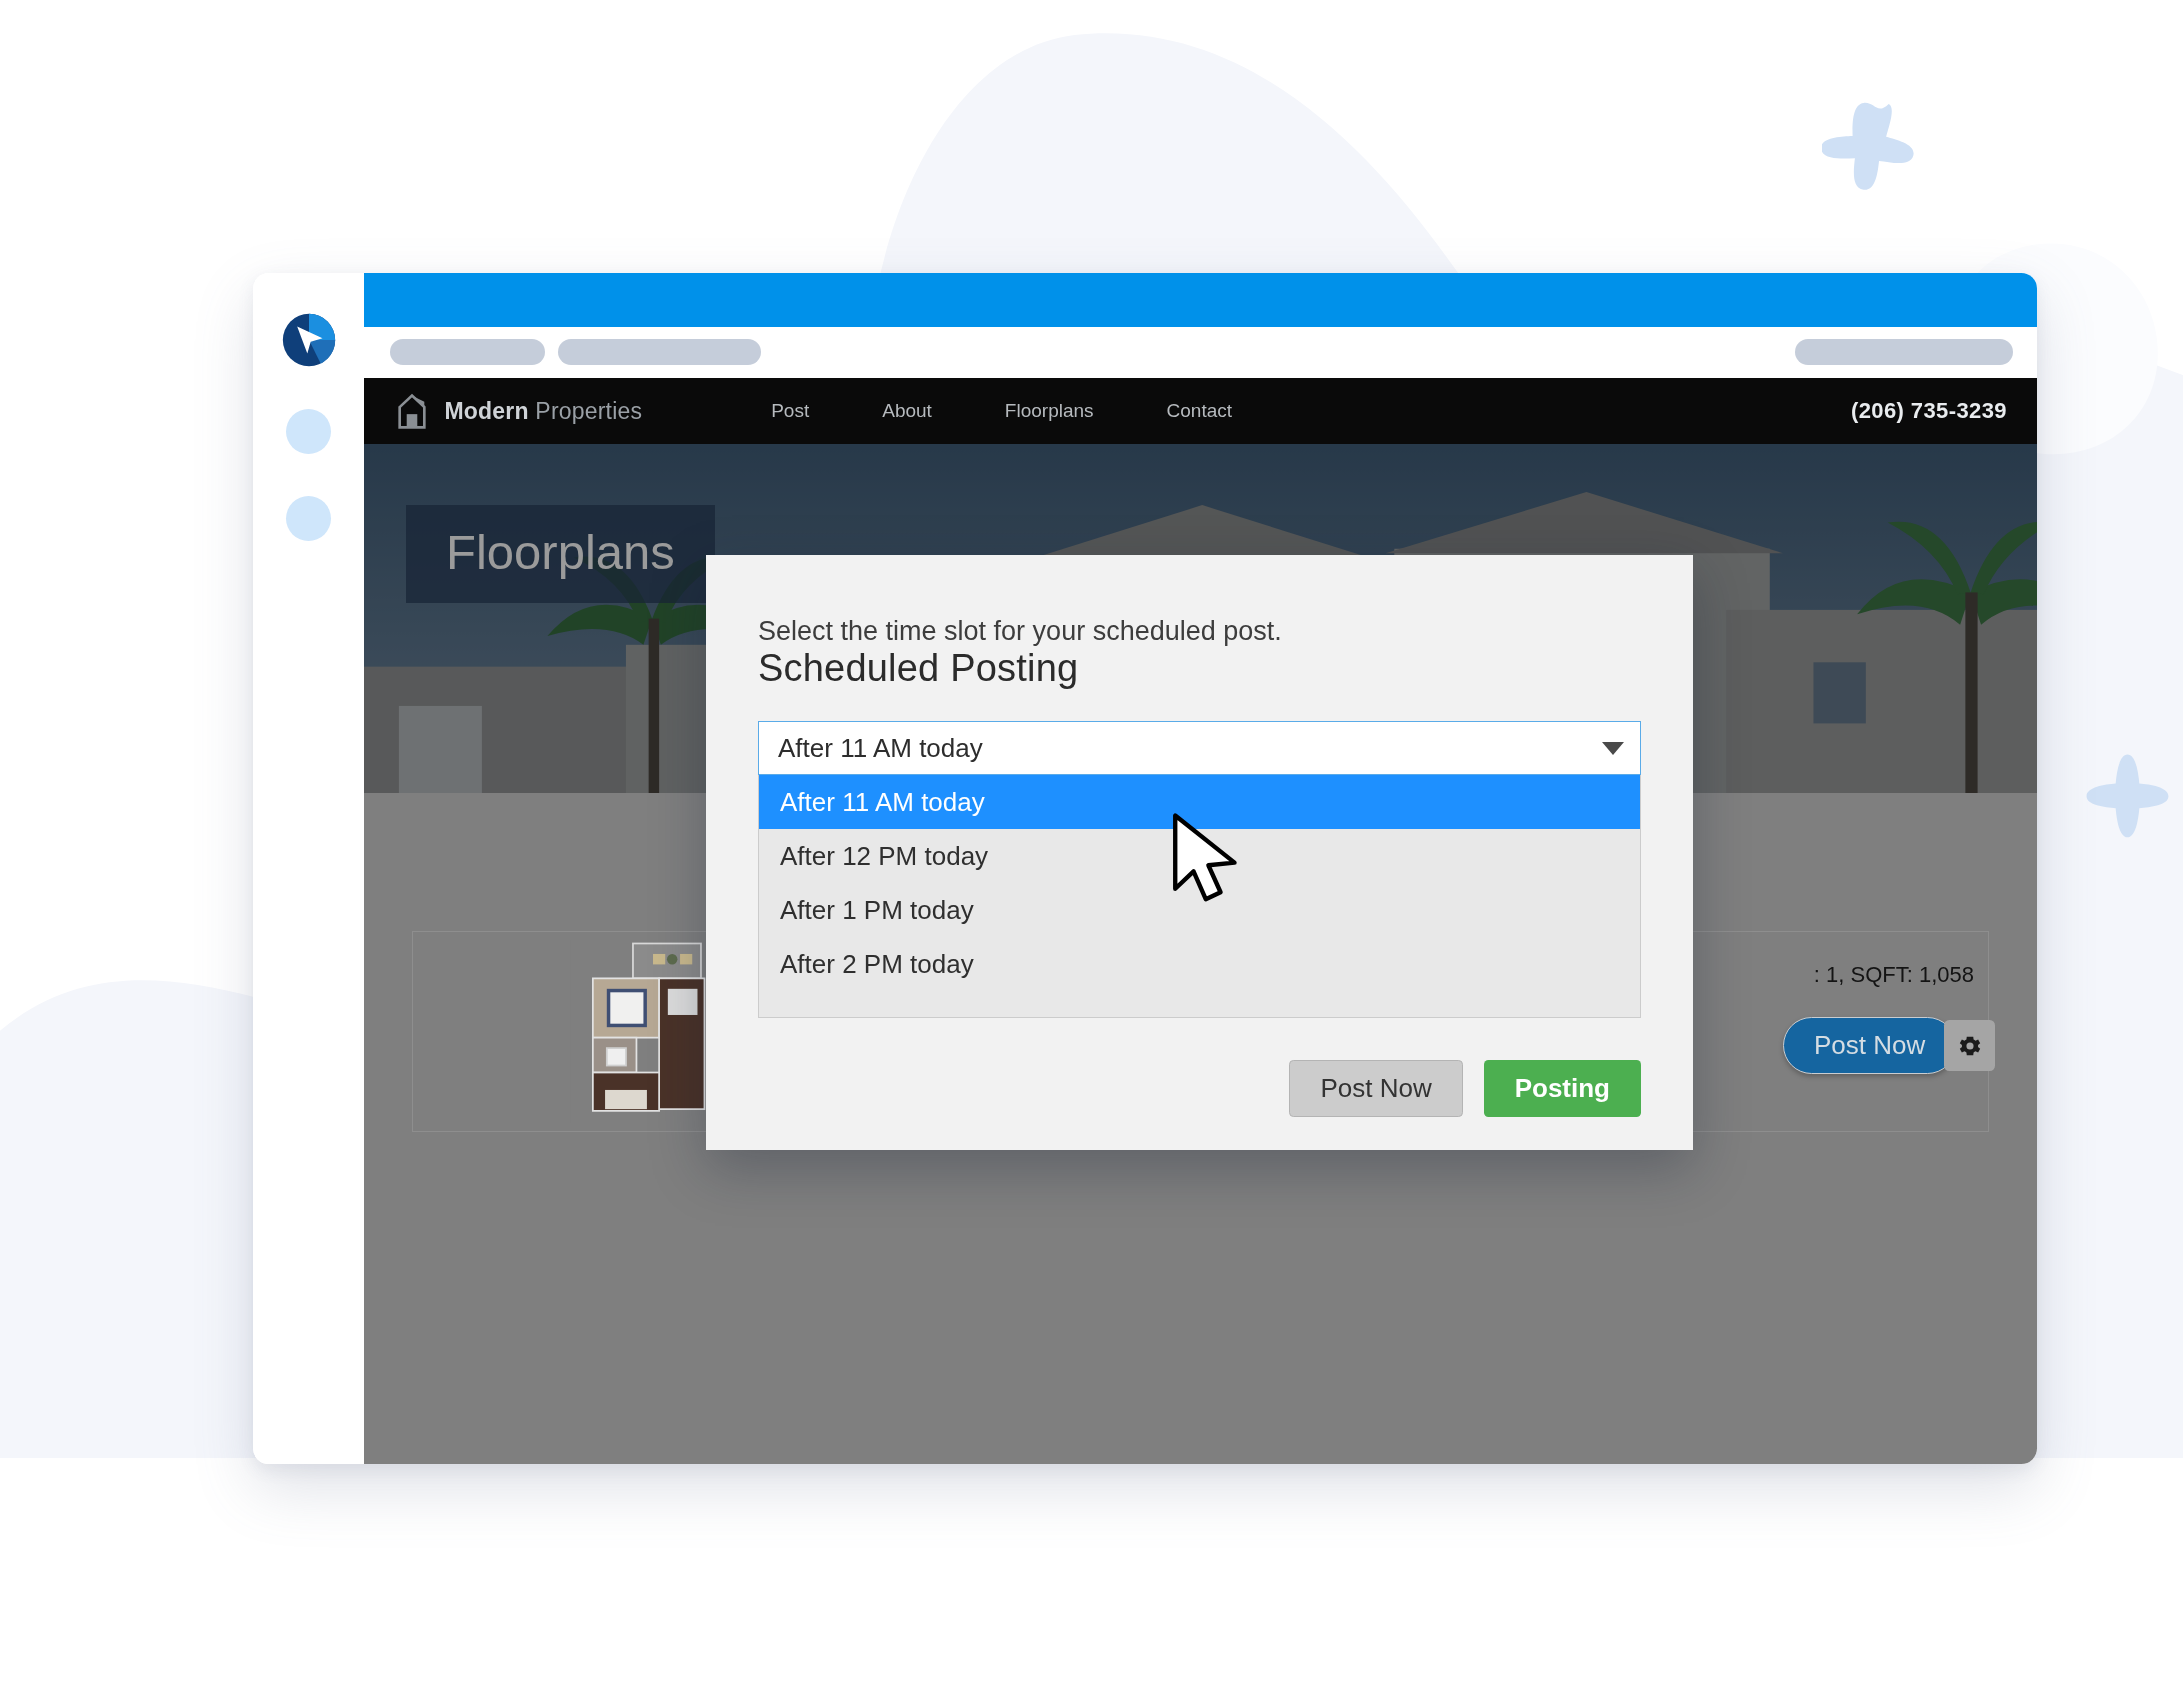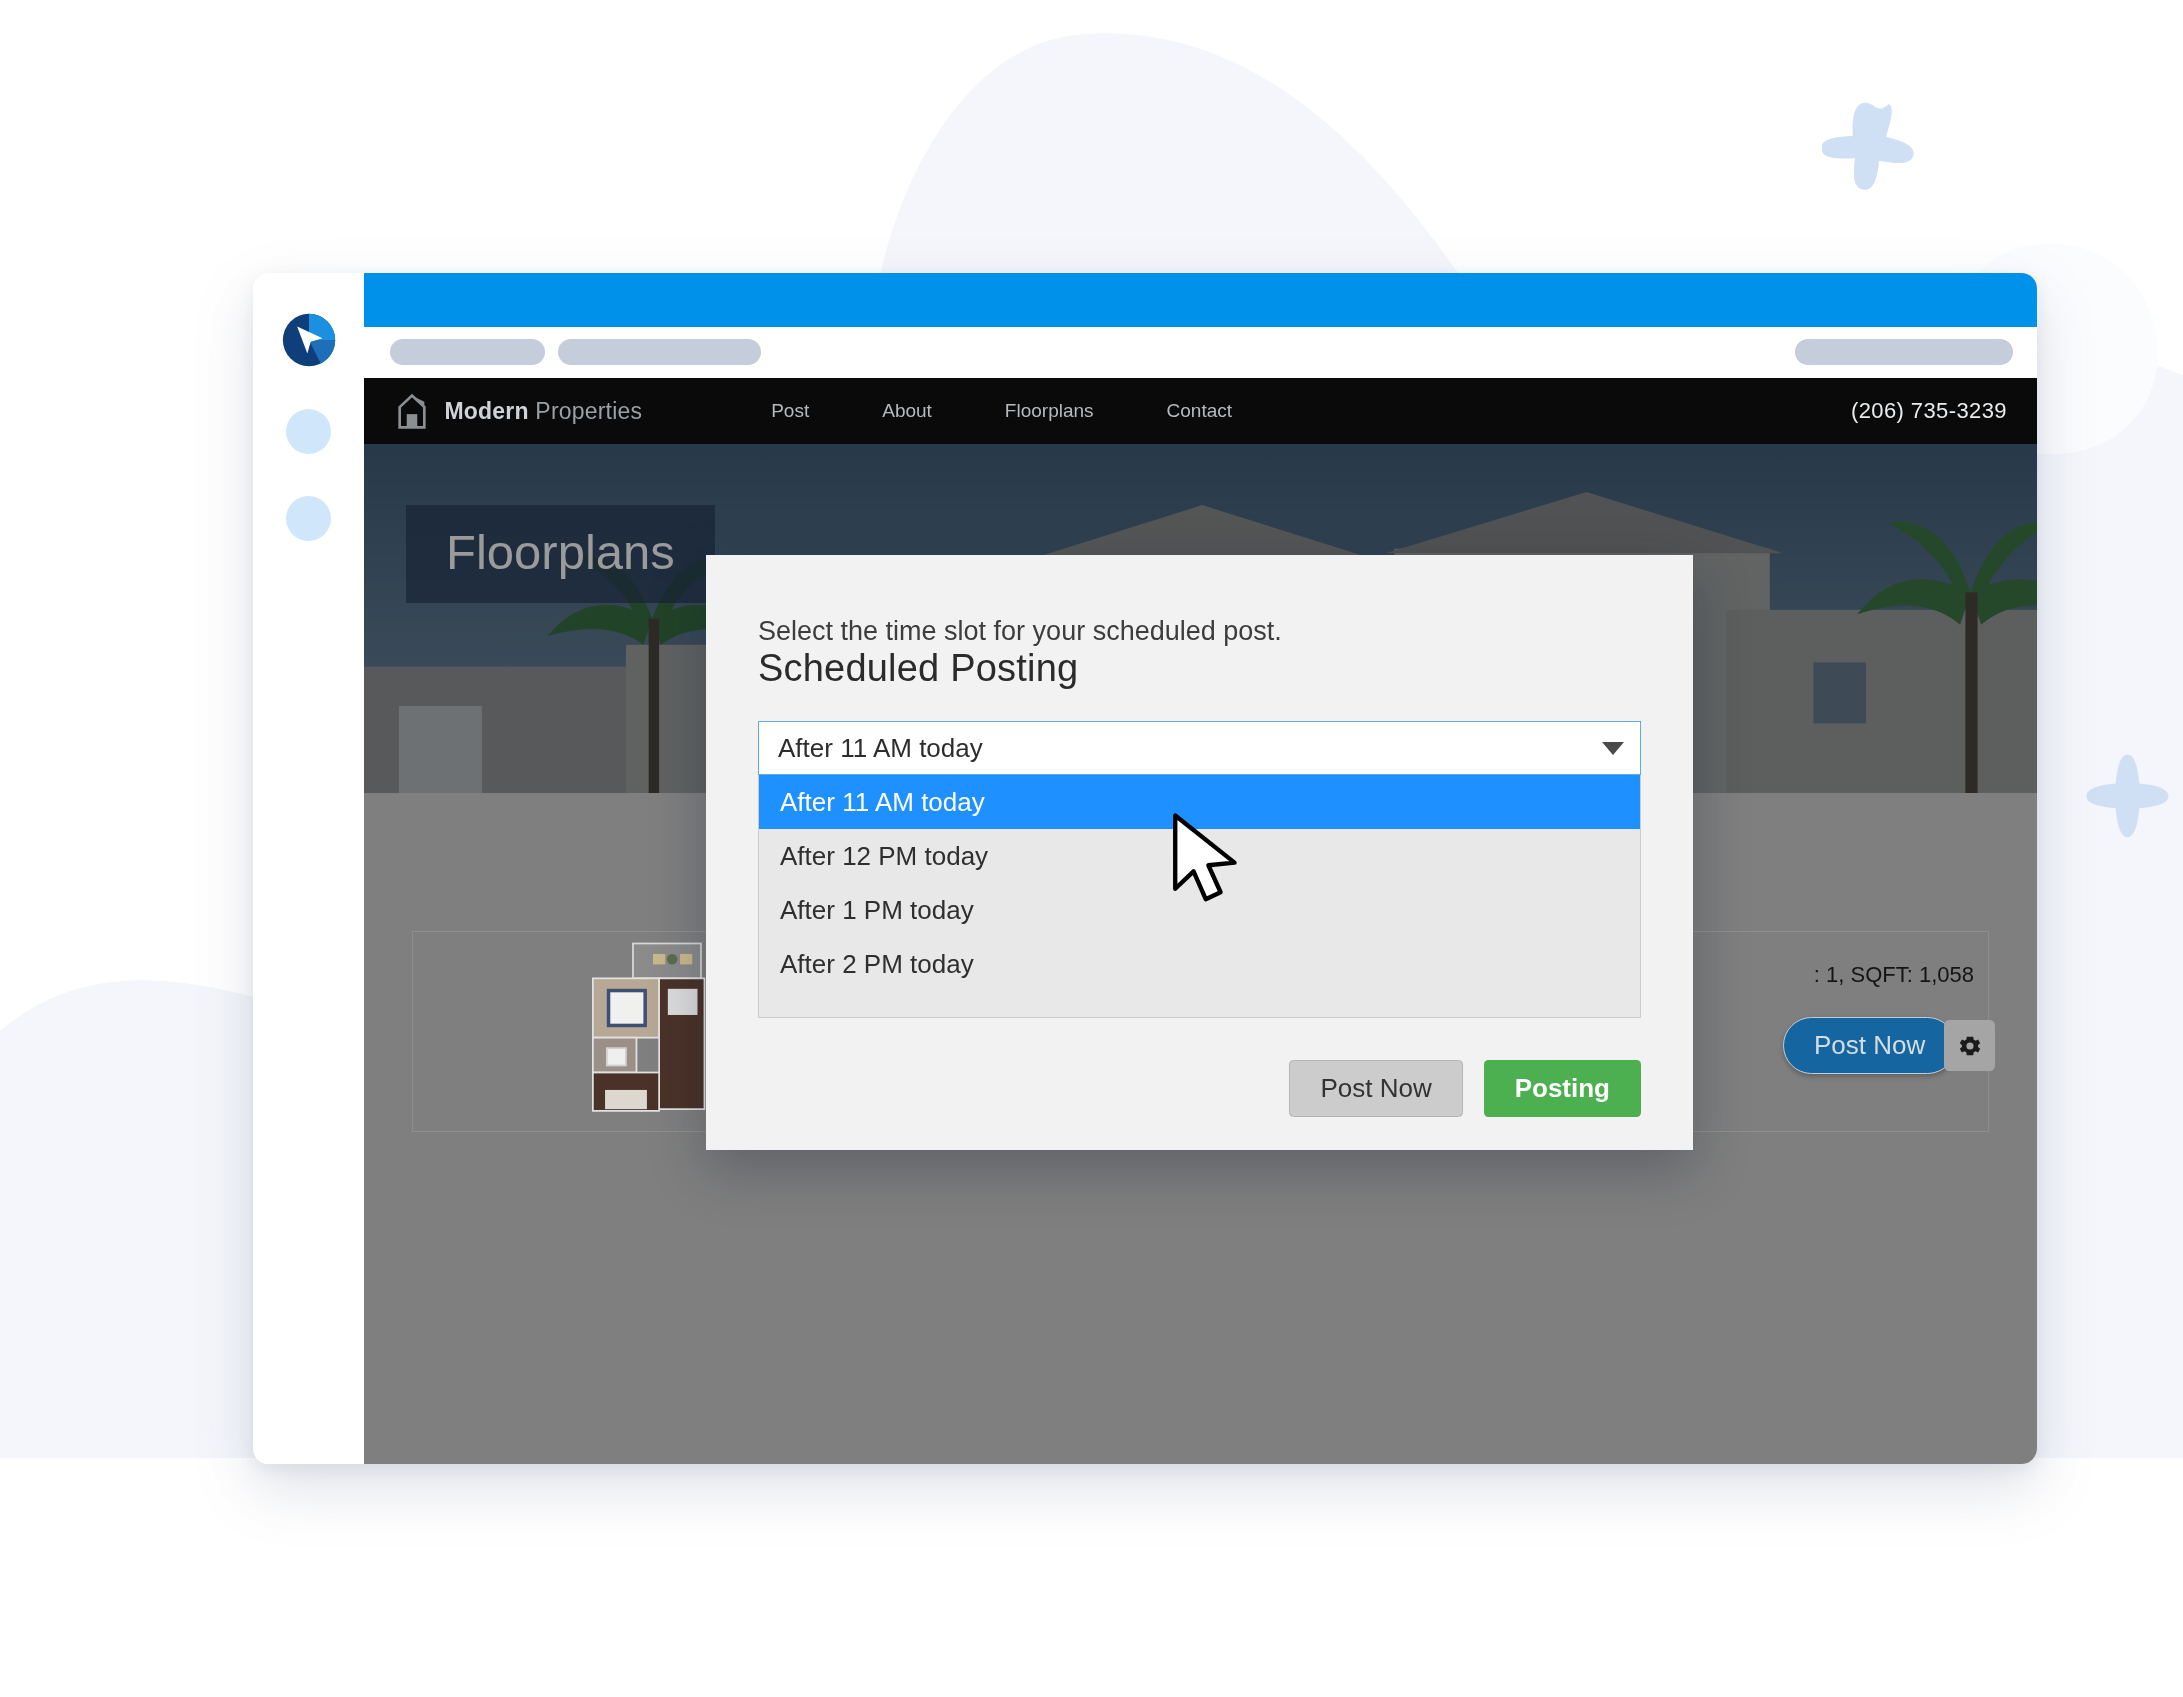--- a/index.html
+++ b/index.html
@@ -60,21 +60,21 @@
     padding: 0 30px 0 33px;
     position: relative; z-index: 3;
   }
   .brand { display: flex; align-items: center; gap: 17.5px; }
   .brand-mark { width: 30px; height: 37px; }
   .brand-text { font-size: 23px; color: #9aa0a6; letter-spacing: 0.2px; }
   .brand-text b { color: #cfd3d7; font-weight: 700; }
   .brand-text span { font-weight: 400; }
   #site-links { display: flex; align-items: center; gap: 73px; margin-left: 129px; }
   #site-links a { color: #b6babe; font-size: 19px; text-decoration: none; }
-  #site-phone { margin-left: auto; color: #e9ecef; font-size: 22px; font-weight: 400; letter-spacing: 0.4px; }
+  #site-phone { margin-left: auto; color: #e9ecef; font-size: 22px; font-weight: 700; letter-spacing: 0.4px; }
 
   
   #hero {
     height: 349px; position: relative; overflow: hidden;
     background: linear-gradient(#2d3f52 0%, #3c5268 40%, #6d7f8c 100%);
   }
   #hero-photo { position: absolute; inset: 0; }
   #hero-shade { position: absolute; inset: 0; background: rgba(10,18,30,0.55); }
   #hero-title-box {
     position: absolute; left: 42px; top: 61px;

